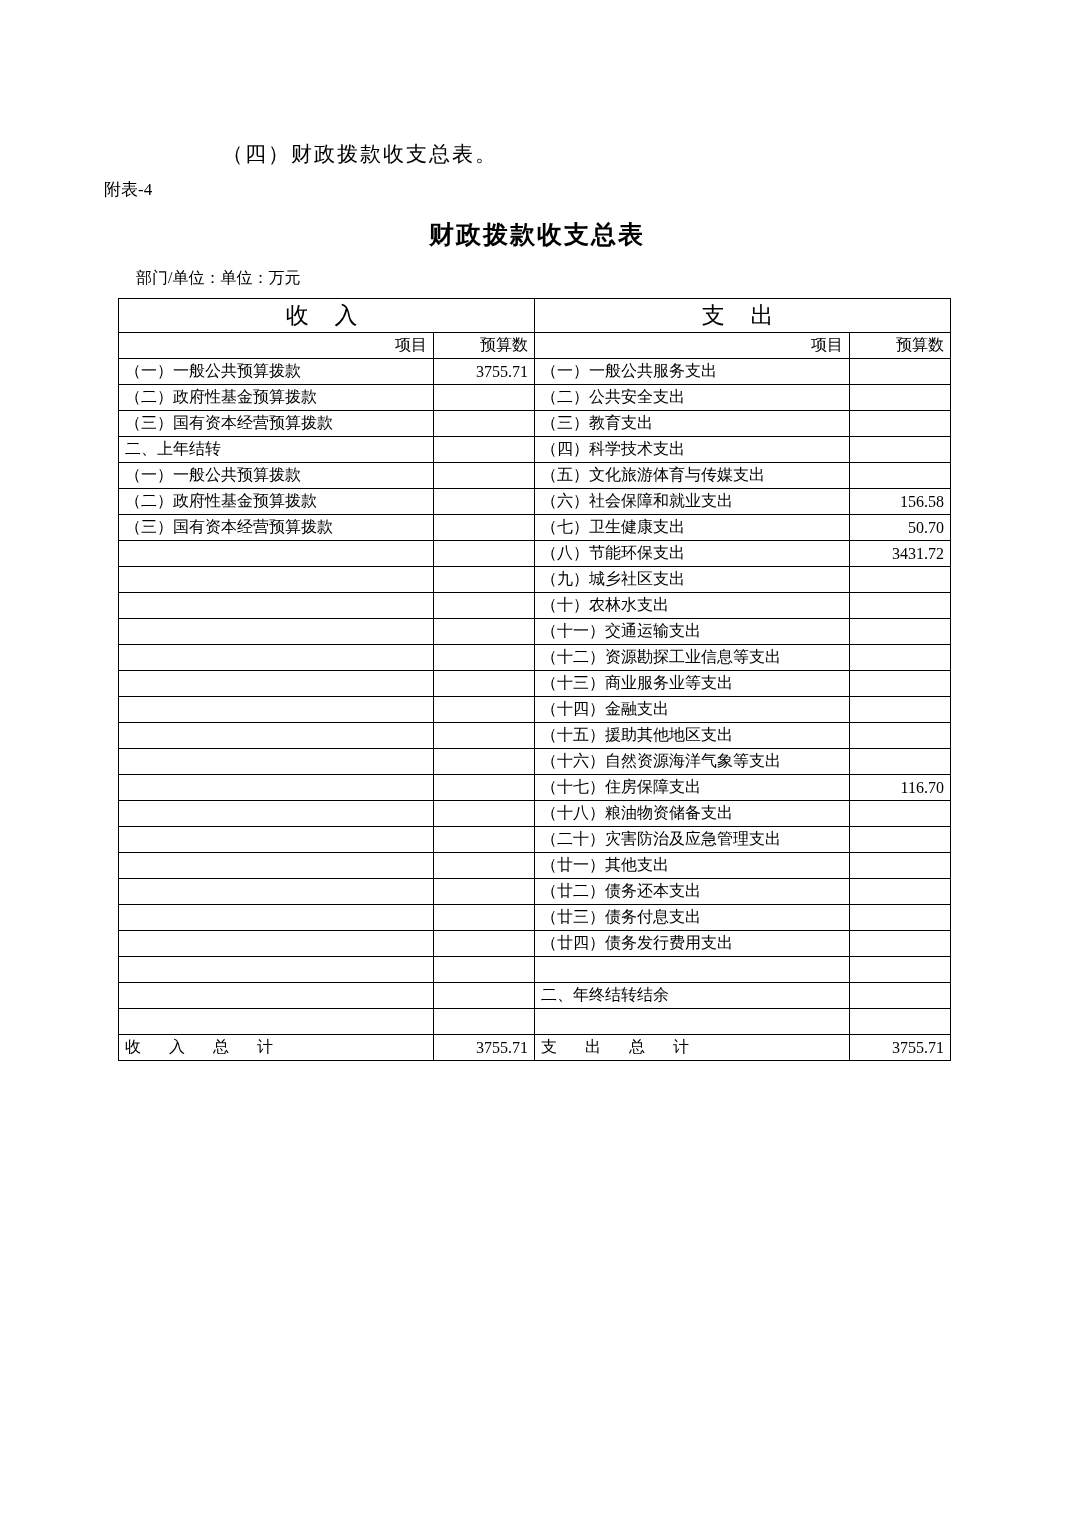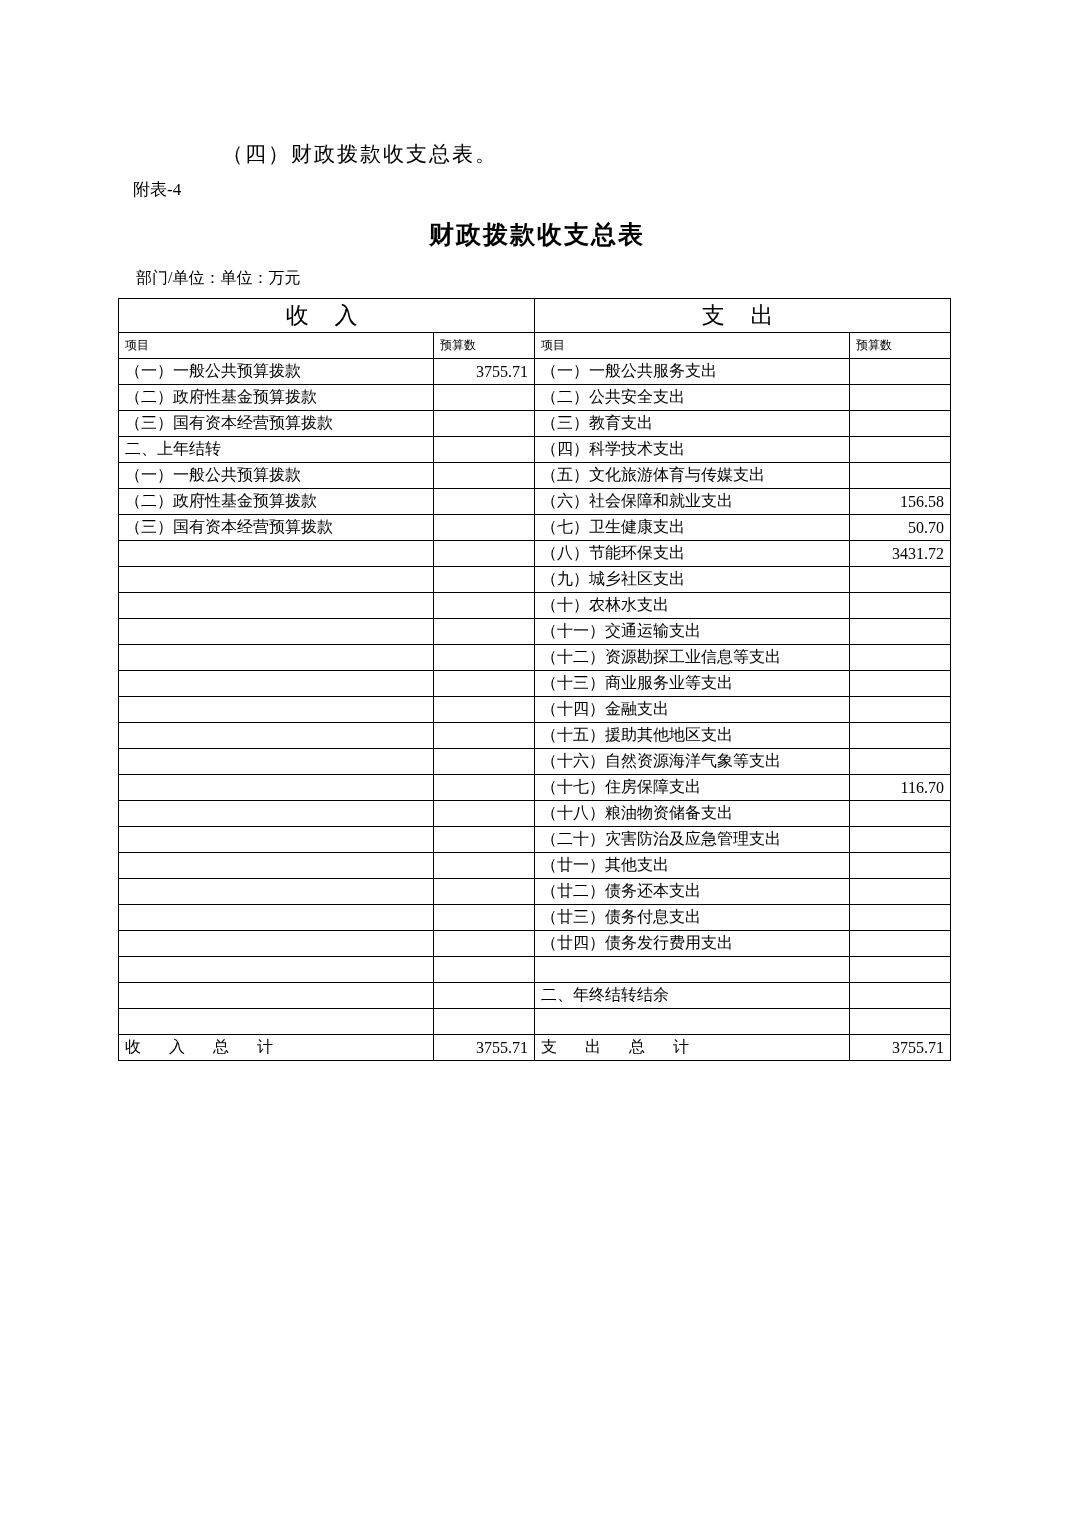--- a/index.html
+++ b/index.html
@@ -24,21 +24,21 @@
   .section-heading {
     position: absolute;
     left: 222px;
     top: 140px;
     font-size: 21px;
     letter-spacing: 2px;
     font-family: "Liberation Serif", "DejaVu Serif", serif;
   }
   .attachment-label {
     position: absolute;
-    left: 133px;
+    left: 104px;
     top: 178px;
     font-size: 17px;
   }
   .doc-title {
     position: absolute;
     left: 0;
     top: 218px;
     width: 1074px;
     text-align: center;
     font-size: 25px;
@@ -72,22 +72,22 @@
   }
   .col-item { width: 315px; }
   .col-num  { width: 101px; }
 
   .grp-head {
     text-align: center;
     letter-spacing: 10px;
     font-size: 23px;
   }
   .col-head {
-    text-align: left;
-    font-size: 12px;
+    text-align: right;
+    font-size: 16px;
   }
   .lvl1 { padding-left: 10px; }
   .lvl2 { padding-left: 24px; }
   .num  { text-align: right; padding-right: 8px; }
   .total-row td {
     font-weight: normal;
     height: 30px;
   }
   .total-label {
     letter-spacing: 12px;

